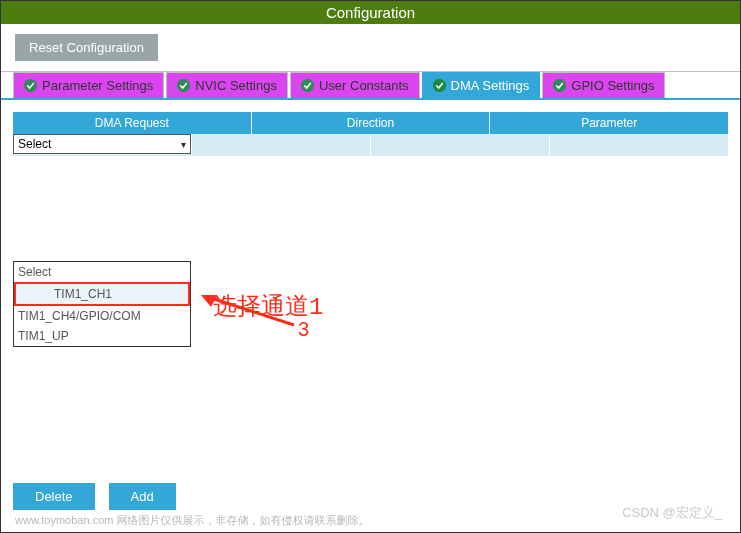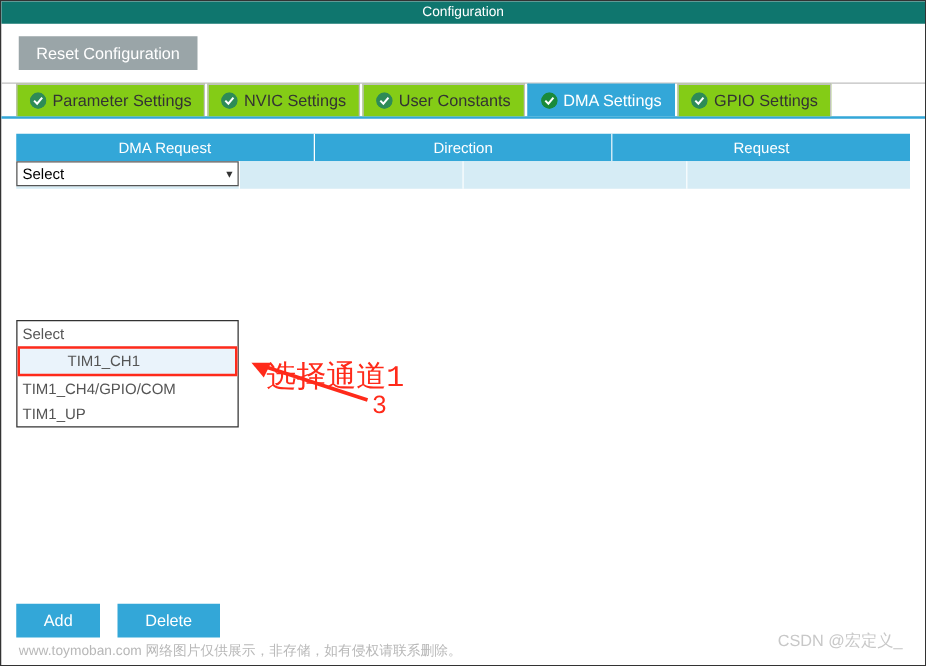--- a/index.html
+++ b/index.html
@@ -1,20 +1,20 @@
 <!DOCTYPE html>
 <html><head>
   <meta charset="utf-8">
   <style>
     * { margin: 0; padding: 0; box-sizing: border-box; font-family: Arial, sans-serif; }
     body { width: 741px; height: 533px; background: #fff; position: relative; border: 1px solid #333; }
-    .header-bar { background: #0f766e; color: #fff; text-align: center; padding: 3px 0; font-size: 11px; }
+    .header-bar { background: #4d7c0f; color: #fff; text-align: center; padding: 3px 0; font-size: 15px; }
     .reset-btn { display: inline-block; margin: 10px 14px; background: #9aa5a8; color: #fff; border: none; padding: 6px 14px; font-size: 13px; cursor: pointer; }
     .tabs { display: flex; border-top: 1px solid #c0c0c0; border-bottom: 2px solid #33a7d8; padding-left: 12px; }
-    .tab { display: flex; align-items: center; padding: 5px 10px; font-size: 13px; cursor: pointer; border: 1px solid #c0c0c0; border-bottom: none; margin-right: 2px; background: #84cc16; color: #333; }
+    .tab { display: flex; align-items: center; padding: 5px 10px; font-size: 13px; cursor: pointer; border: 1px solid #c0c0c0; border-bottom: none; margin-right: 2px; background: #d946ef; color: #333; }
     .tab.active { background: #33a7d8; color: #fff; border-color: #33a7d8; }
     .tab .check-icon { width: 13px; height: 13px; margin-right: 5px; flex-shrink: 0; }
     .table-wrap { padding: 12px 12px 0 12px; }
     .thead { display: flex; }
     .th { flex: 1; background: #33a7d8; color: #fff; font-size: 12px; text-align: center; padding: 4px 0; border-right: 1px solid #fff; }
     .th:last-child { border-right: none; }
     .row { display: flex; }
     .td { flex: 1; background: #d6ecf5; height: 22px; border-right: 1px solid #fff; }
     .td:last-child { border-right: none; }
     .select-box { display: flex; align-items: center; width: 178px; height: 20px; border: 1px solid #555; background: #fff; font-size: 12px; padding-left: 4px; position: relative; cursor: pointer; }
@@ -83,21 +83,21 @@
       </svg>
     <span>GPIO Settings</span>
   </div>
 </div>
 
 <div class="body-area">
   <div class="table-wrap">
     <div class="thead">
       <div class="th">DMA Request</div>
       <div class="th">Direction</div>
-      <div class="th">Request</div>
+      <div class="th">Parameter</div>
     </div>
     <div class="row">
       <div class="td">
         <div class="select-box">
           <span>Select</span>
           <span class="select-arrow">▾</span>
         </div>
       </div>
       <div class="td"></div>
       <div class="td"></div>
@@ -115,24 +115,24 @@
   <div class="annotation-text">选择通道1</div>
   <svg class="annotation-arrow" viewBox="0 0 100 50">
     <line x1="95" y1="30" x2="12" y2="3" stroke="#ff2a1a" stroke-width="3"></line>
     <polygon points="2,0 18,0 12,12" fill="#ff2a1a"></polygon>
   </svg>
   <div class="annotation-num">3</div>
 </div>
 
 <div class="footer">
   <button class="footer-btn">
-    <span>Add</span>
+    <span>Delete</span>
   </button>
   <button class="footer-btn">
-    <span>Delete</span>
+    <span>Add</span>
   </button>
 </div>
 
 <div class="watermark-left">www.toymoban.com 网络图片仅供展示，非存储，如有侵权请联系删除。</div>
 <div class="watermark-right">CSDN @宏定义_</div>
 
 
 
 
 </body></html>

